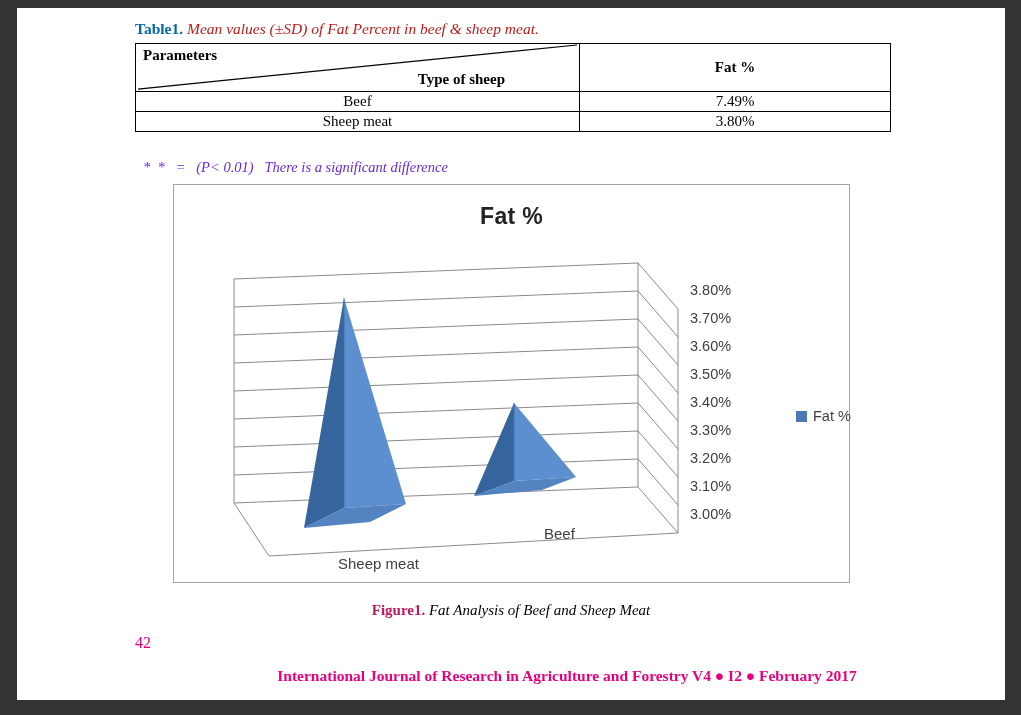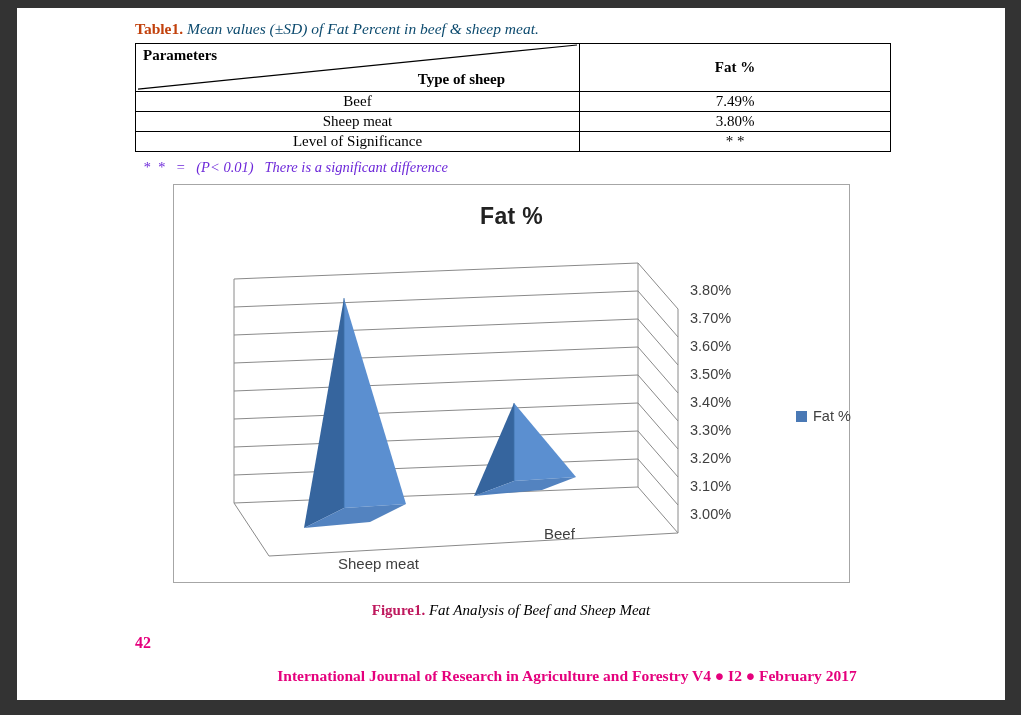--- a/index.html
+++ b/index.html
@@ -34,26 +34,26 @@
 
   
   #table-caption {
     position: absolute;
     left: 118px;
     top: 12px;
     font-size: 15.5px;
     white-space: nowrap;
   }
   #table-caption .cap-label {
-    color: #c2410c;
+    color: #0369a1;
     font-weight: bold;
     font-style: normal;
   }
   #table-caption .cap-text {
-    color: #0c4a6e;
+    color: #b91c1c;
     font-style: italic;
   }
 
   
   #data-table {
     position: absolute;
     left: 118px;
     top: 35px;
     width: 755px;
     border-collapse: collapse;
@@ -172,21 +172,21 @@
     color: #000000;
     font-style: italic;
   }
 
   
   #page-number {
     position: absolute;
     left: 118px;
     top: 626px;
     font-size: 16px;
-    font-weight: bold;
+    font-weight: normal;
     color: #e5007d;
   }
   #footer-journal {
     position: absolute;
     left: 230px;
     top: 626px;
     width: 640px;
     text-align: center;
     font-size: 15.5px;
     font-weight: bold;
@@ -222,24 +222,20 @@
         <tr>
           <td class="col-left cell-center">Beef</td>
           <td class="col-right cell-center">7.49%</td>
         </tr>
 
         <tr>
           <td class="col-left cell-center">Sheep meat</td>
           <td class="col-right cell-center">3.80%</td>
         </tr>
 
-        <tr>
-          <td class="col-left cell-center">Level of Significance</td>
-          <td class="col-right cell-center">* *</td>
-        </tr>
       </tbody>
     </table>
 
     <div id="table-footnote">*  *   =   (P&lt; 0.01)   There is a significant difference</div>
 
     <div id="chart-box">
 
       <div id="chart-title">Fat %</div>
 
       <svg id="chart-svg" viewBox="0 0 677 399">

